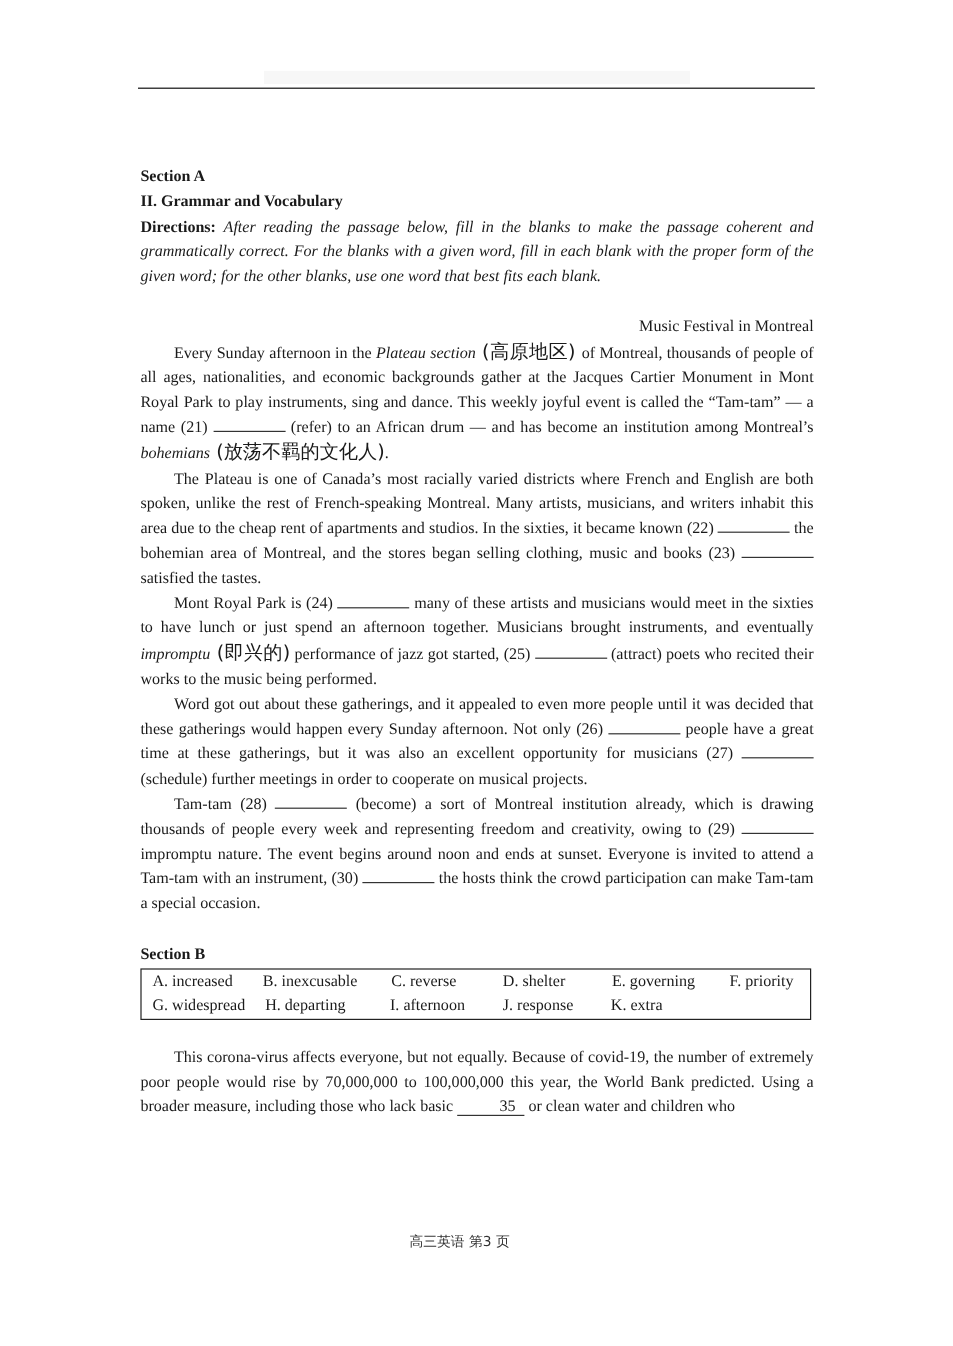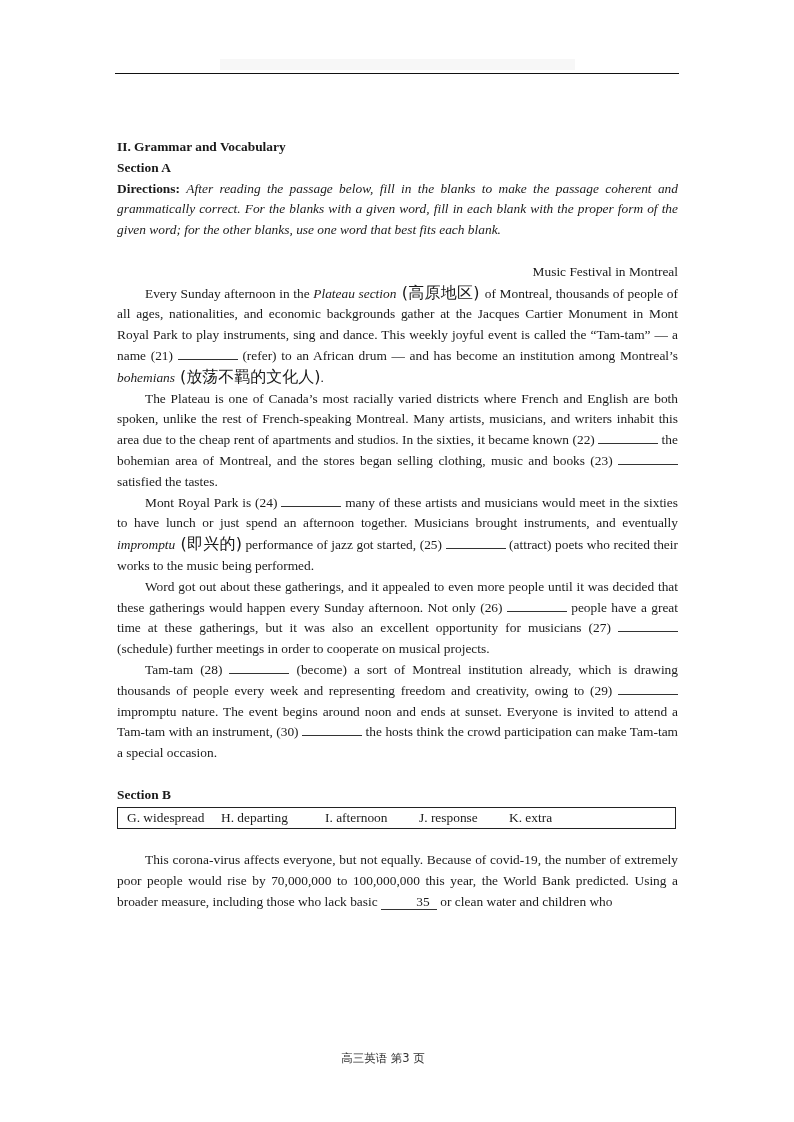--- a/index.html
+++ b/index.html
@@ -83,39 +83,39 @@
     }
     .word-row {
       display: flex;
       height: 20.8px;
       line-height: 20.8px;
       padding-left: 9px;
     }
     .word-cell { white-space: nowrap; }
     .footer {
       position: absolute;
-      top: 1048px;
+      top: 1024px;
       left: 0;
       width: 766px;
       text-align: center;
       font-family: "DejaVu Sans", sans-serif;
       font-size: 11.5px;
       color: #333;
     }
   </style>
 </head>
 <body>
 
 <div class="header-bar"></div>
 <div class="header-rule"></div>
 
 <div class="content">
 
+  <p class="block bold">Section A</p>
   <p class="block bold">II. Grammar and Vocabulary</p>
-  <p class="block bold">Section A</p>
   <p class="block justify"><span class="bold">Directions:</span> <span class="ital">After reading the passage below, fill in the blanks to make the passage coherent and grammatically correct. For the blanks with a given word, fill in each blank with the proper form of the given word; for the other blanks, use one word that best fits each blank.</span></p>
 
   <div class="gap"></div>
 
   <p class="title-center">Music Festival in Montreal</p>
 
   <p class="para"><span>Every Sunday afternoon in the </span><span class="ital">Plateau section</span><span class="cjk"> (高原地区) </span><span> of Montreal, thousands of people of all ages, nationalities, and economic backgrounds gather at the Jacques Cartier Monument in Mont Royal Park to play instruments, sing and dance. This weekly joyful event is called the “Tam-tam” — a name (21) </span><span class="blank"></span><span> (refer) to an African drum — and has become an institution among Montreal’s </span><span class="ital">bohemians</span><span class="cjk"> (放荡不羁的文化人)</span><span>.</span></p>
 
   <p class="para"><span>The Plateau is one of Canada’s most racially varied districts where French and English are both spoken, unlike the rest of French-speaking Montreal. Many artists, musicians, and writers inhabit this area due to the cheap rent of apartments and studios. In the sixties, it became known (22) </span><span class="blank"></span><span> the bohemian area of Montreal, and the stores began selling clothing, music and books (23) </span><span class="blank"></span><span> satisfied the tastes.</span></p>
 
@@ -124,20 +124,28 @@
   <p class="para"><span>Word got out about these gatherings, and it appealed to even more people until it was decided that these gatherings would happen every Sunday afternoon. Not only (26) </span><span class="blank"></span><span> people have a great time at these gatherings, but it was also an excellent opportunity for musicians (27) </span><span class="blank"></span><span> (schedule) further meetings in order to cooperate on musical projects.</span></p>
 
   <p class="para"><span>Tam-tam (28) </span><span class="blank"></span><span> (become) a sort of Montreal institution already, which is drawing thousands of people every week and representing freedom and creativity, owing to (29) </span><span class="blank"></span><span> impromptu nature. The event begins around noon and ends at sunset. Everyone is invited to attend a Tam-tam with an instrument, (30) </span><span class="blank"></span><span> the hosts think the crowd participation can make Tam-tam a special occasion.</span></p>
 
   <div class="gap"></div>
 
   <p class="block bold">Section B</p>
 
   <div class="word-box">
     <div class="word-row">
+      <span class="word-cell" style="width:92px">A. increased</span>
+      <span class="word-cell" style="width:107px">B.  inexcusable</span>
+      <span class="word-cell" style="width:93px">C.  reverse</span>
+      <span class="word-cell" style="width:91px">D.  shelter</span>
+      <span class="word-cell" style="width:98px">E.  governing</span>
+      <span class="word-cell">F.  priority</span>
+    </div>
+    <div class="word-row">
       <span class="word-cell" style="width:94px">G. widespread</span>
       <span class="word-cell" style="width:104px">H. departing</span>
       <span class="word-cell" style="width:94px">I. afternoon</span>
       <span class="word-cell" style="width:90px">J. response</span>
       <span class="word-cell">K. extra</span>
     </div>
   </div>
 
   <div class="gap"></div>
 

